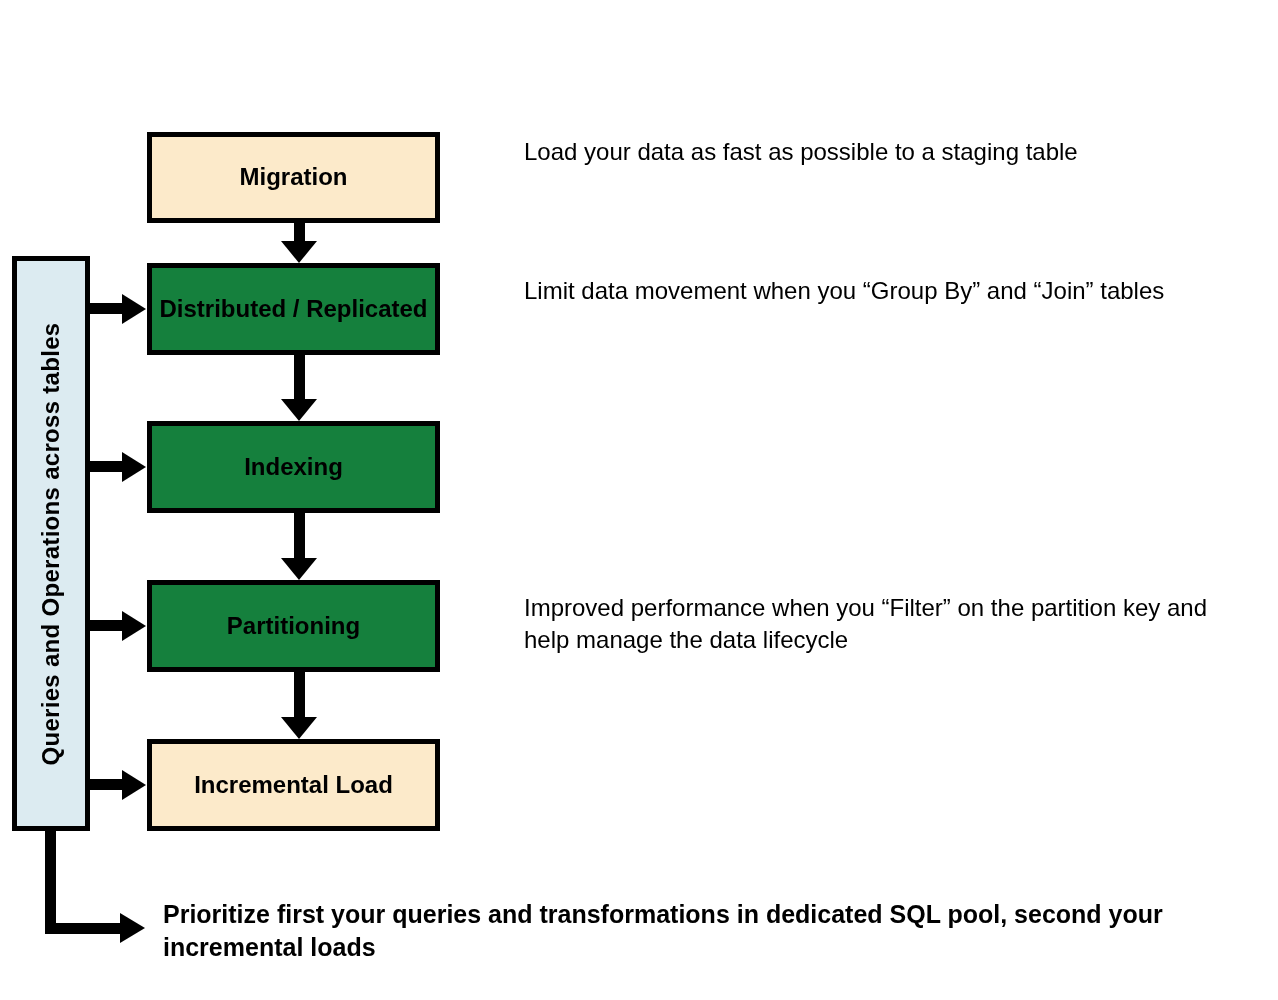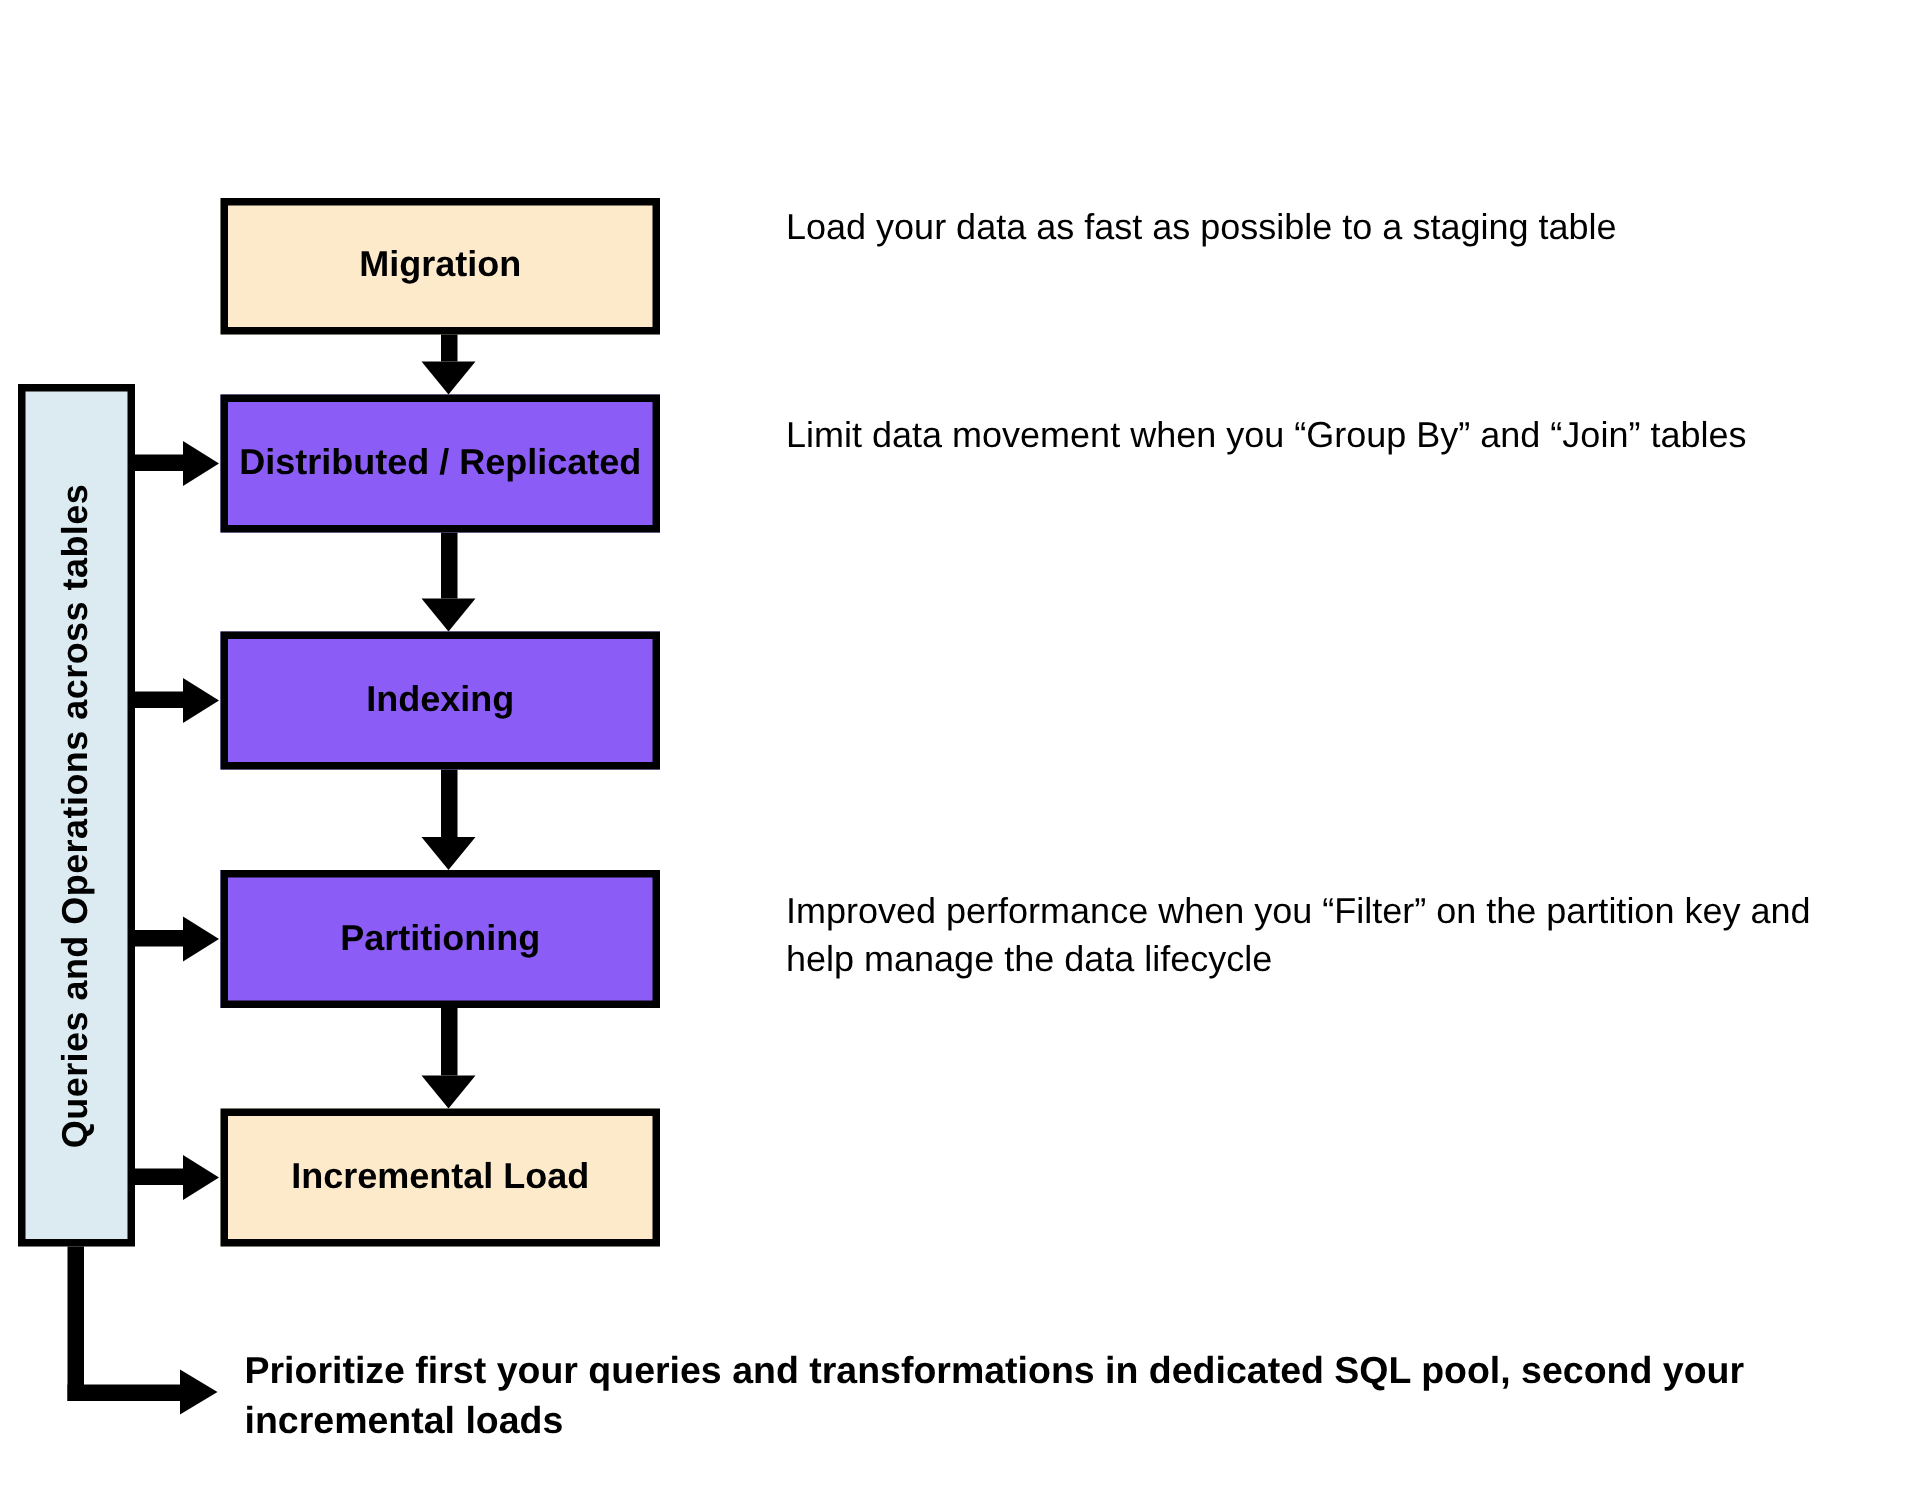--- a/index.html
+++ b/index.html
@@ -39,21 +39,21 @@
     align-items: center;
     justify-content: center;
     text-align: center;
     font-weight: bold;
     font-size: 24px;
     color: #000000;
     line-height: 1.28;
     z-index: 5;
   }
   .fill-cream { background: #fceaca; }
-  .fill-green { background: #8b5cf6; }
+  .fill-green { background: #15803d; }
 
   
   .sidebar {
     position: absolute;
     left: 12px;
     top: 256px;
     width: 78px;
     height: 575px;
     background: #dcebf1;
     border: 5px solid #000000;

